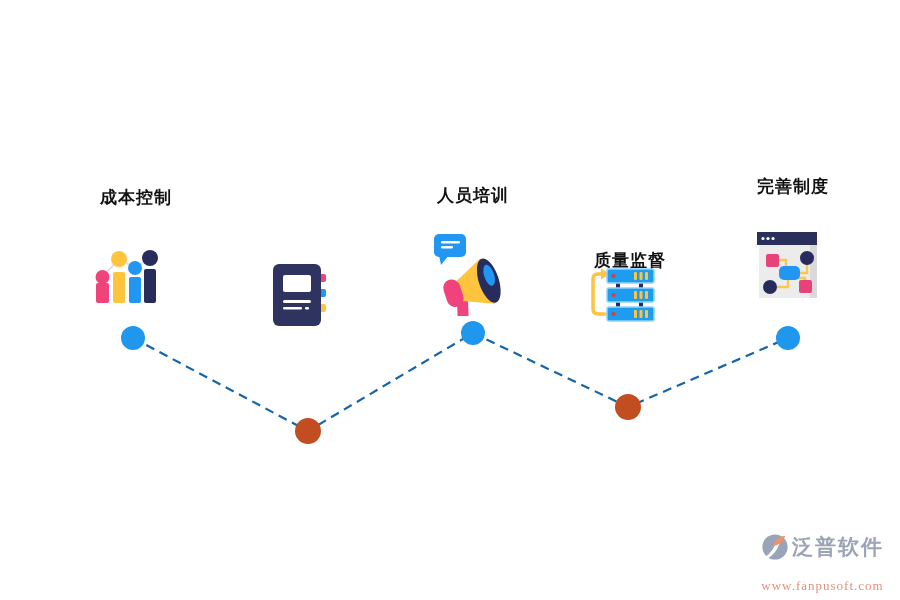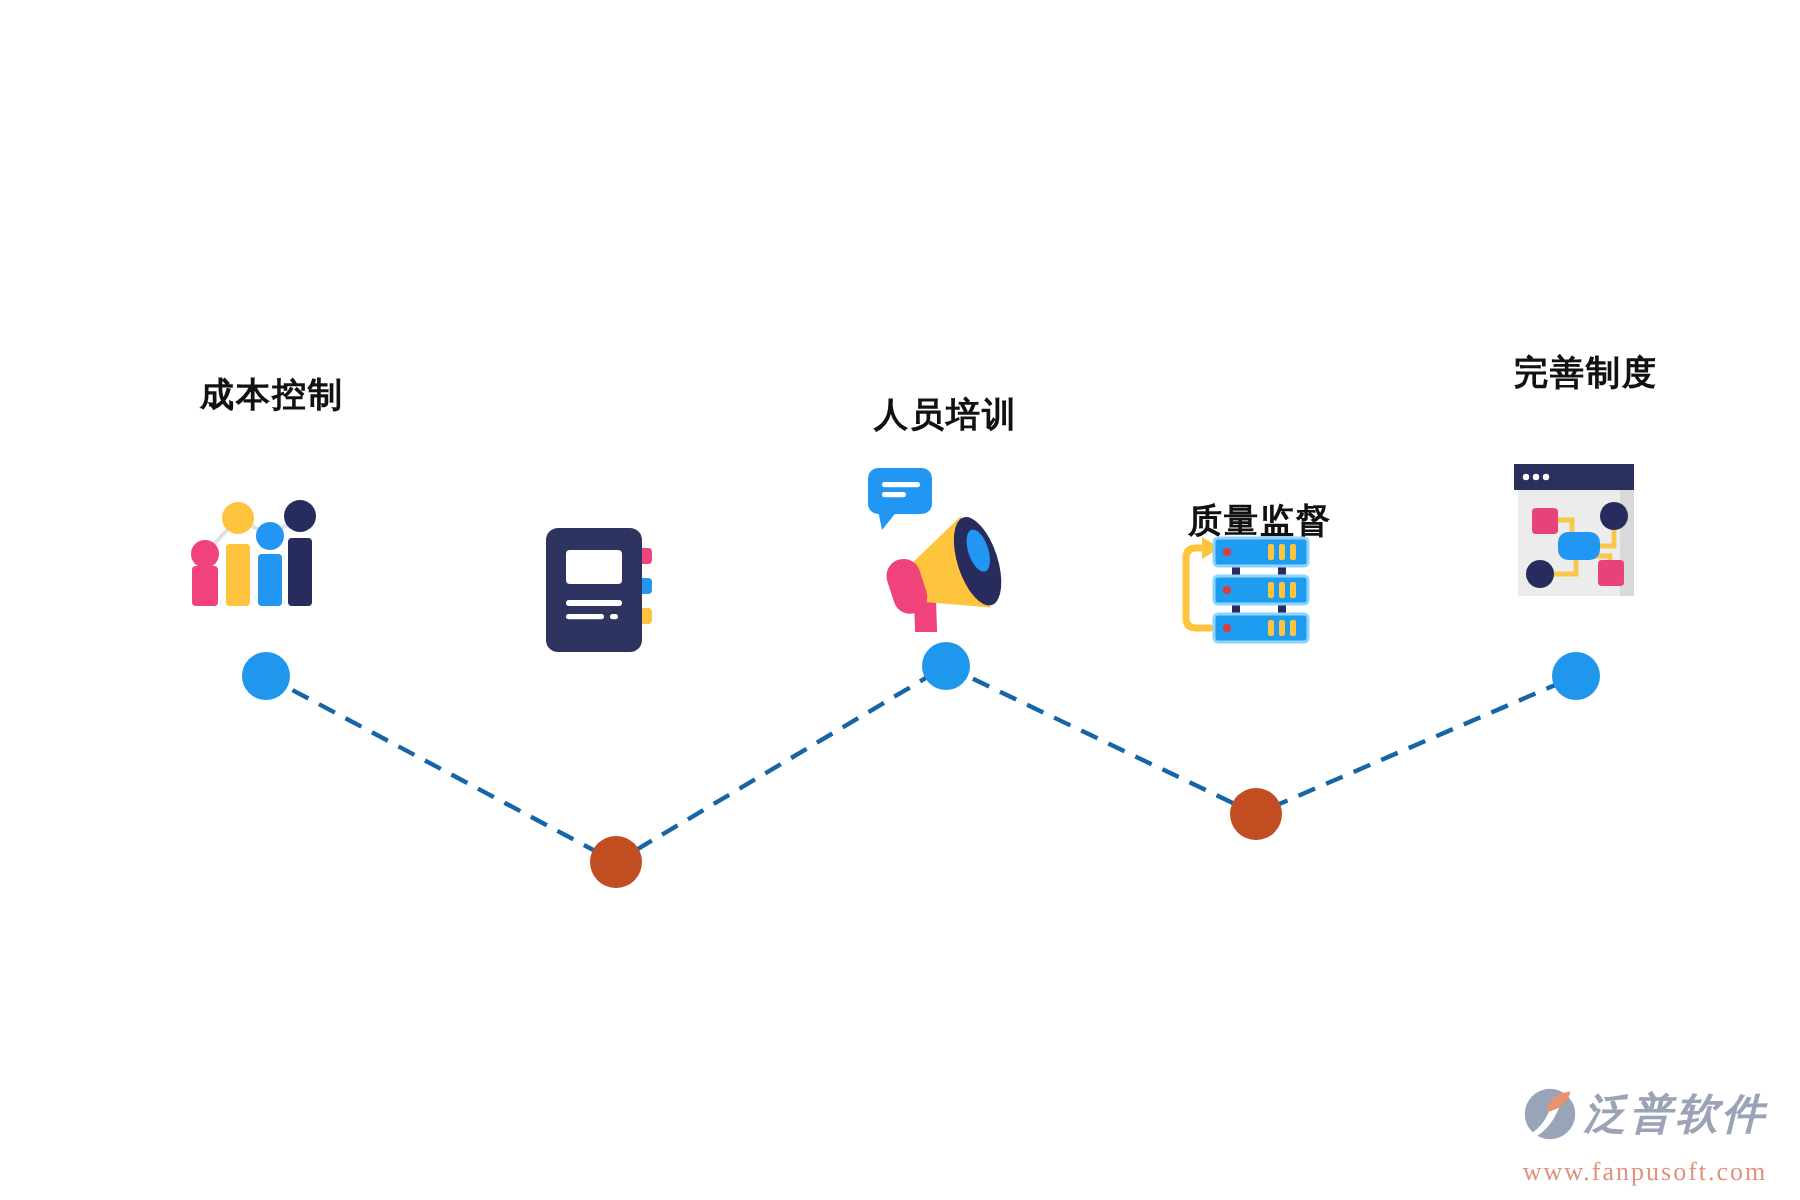--- a/index.html
+++ b/index.html
@@ -26,34 +26,33 @@
     position: absolute;
     right: 16px;
     bottom: 6px;
     text-align: center;
   }
   .wm-row {
     display: flex;
     align-items: center;
     justify-content: flex-end;
     gap: 3px;
-    font-style: italic;
   }
   .wm-brand {
     font-size: 21px;
     font-weight: 600;
     color: #9ba3b7;
     letter-spacing: 2px;
   }
   .wm-url {
     font-family: "Liberation Serif", serif;
     font-size: 13px;
     color: #e0927f;
     letter-spacing: 1px;
-    margin-top: 7px;
+    margin-top: 17px;
   }
 </style>
 </head>
 <body>
 
 <div class="canvas">
 
   <svg class="zigzag" width="900" height="600" viewBox="0 0 900 600">
     <polyline points="133,338 308,431 473,333 628,407 788,338" fill="none" stroke-width="2.2" stroke-dasharray="9 6" stroke="#1565a8"></polyline>
     <circle cx="133" cy="338" r="12" fill="#1e97ec"></circle>
@@ -80,21 +79,21 @@
     <rect x="47" y="12" width="9" height="8" rx="2" fill="#f0437b"></rect>
     <rect x="47" y="27" width="9" height="8" rx="2" fill="#2196f3"></rect>
     <rect x="47" y="42" width="9" height="8" rx="2" fill="#ffc43d"></rect>
     <rect x="3" y="2" width="48" height="62" rx="6" fill="#2e3360"></rect>
     <rect x="13" y="13" width="28" height="17" rx="2" fill="#ffffff"></rect>
     <rect x="13" y="38" width="28" height="3" rx="1.5" fill="#ffffff"></rect>
     <rect x="13" y="45" width="19" height="2.6" rx="1.3" fill="#ffffff"></rect>
     <rect x="35" y="45" width="4" height="2.6" rx="1.3" fill="#ffffff"></rect>
   </svg>
 
-  <div class="step-label" style="left:437px; top:196px;">人员培训</div>
+  <div class="step-label" style="left:437px; top:184px;">人员培训</div>
   <svg class="step-icon" style="left:430px; top:228px;" width="78" height="88" viewBox="0 0 78 88">
     <g transform="rotate(-18 42 56)">
       <rect x="22" y="64" width="11" height="25" rx="5.5" fill="#f0437b" transform="rotate(16 27 70)"></rect>
       <polygon points="27,49 58,34 58,82 27,69" fill="#ffc43d"></polygon>
       <rect x="13" y="45" width="17" height="28" rx="8.5" fill="#f0437b"></rect>
       <ellipse cx="59" cy="58" rx="10" ry="23" fill="#272c5c"></ellipse>
       <ellipse cx="61" cy="53" rx="5" ry="11" fill="#2196f3"></ellipse>
     </g>
     <rect x="4" y="6" width="32" height="23" rx="5" fill="#2196f3"></rect>
     <polygon points="9,27 19,27 11,37" fill="#2196f3"></polygon>

